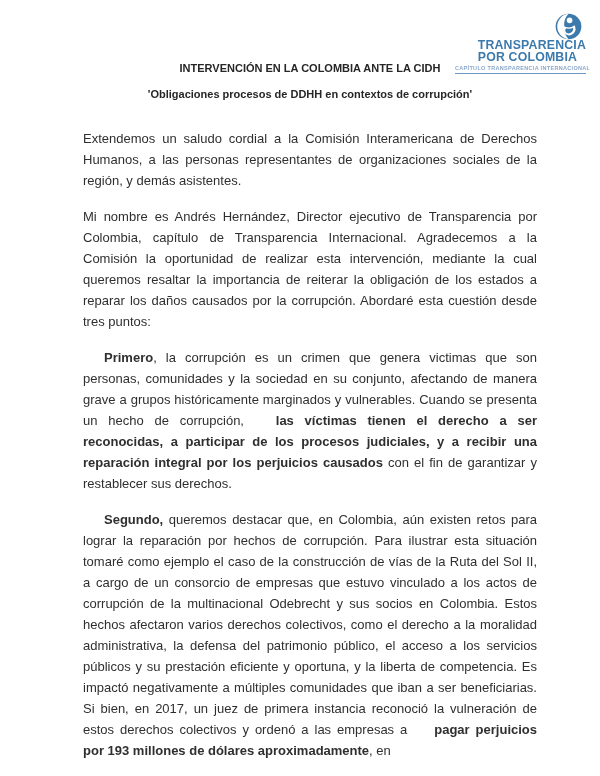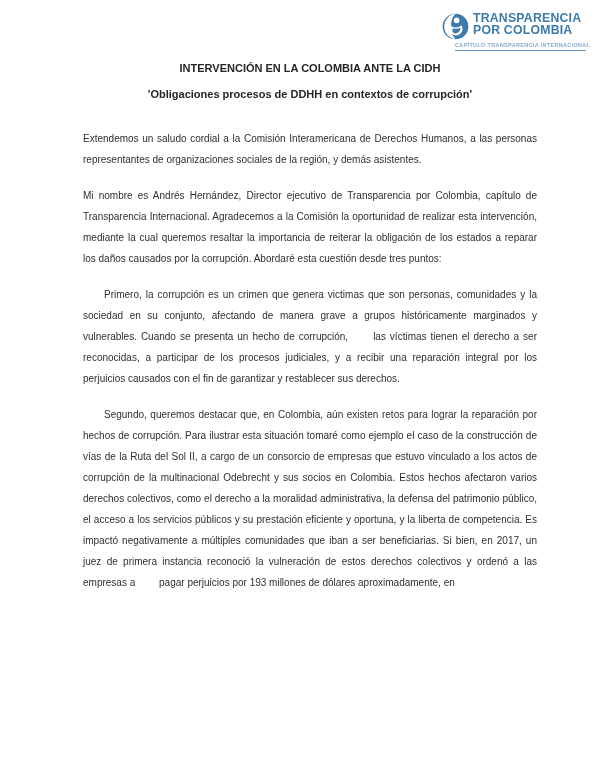--- a/index.html
+++ b/index.html
@@ -16,21 +16,21 @@
     box-sizing: border-box;
     padding: 0 63px 0 83px;
   }
 
   
   .logo {
     position: absolute;
     top: 13px; right: 14px;
     width: 144px;
   }
-  .logo-top { display: flex; align-items: flex-start; }
+  .logo-top { display: flex; align-items: flex-end; flex-direction: column; }
   .logo-icon { width: 27px; height: 27px; flex: 0 0 27px; margin-right: 4px; }
   .logo-word {
     color: #3c7aac;
     font-weight: bold;
     font-size: 12.3px;
     line-height: 11.5px;
     letter-spacing: 0.2px;
     white-space: nowrap;
   }
   .logo-caption {
@@ -61,27 +61,27 @@
   .subtitle {
     margin: 6px 0 0;
     font-size: 11px;
     font-weight: bold;
     text-align: center;
     line-height: 20px;
     color: #262626;
   }
   .body-text { margin-top: 24px; }
   p.para {
-    font-size: 10px;
+    font-size: 13px;
     line-height: 21px;
     text-align: justify;
     margin: 0 0 15px 0;
     color: #2f2f2f;
   }
-  p.para .b { font-weight: normal; padding-left: 21px; }
+  p.para .b { font-weight: bold; padding-left: 21px; }
 </style>
 </head>
 <body>
 
 <div class="page">
 
   <div class="logo">
     <div class="logo-top">
       <span class="logo-icon">
         <svg width="27" height="27" viewBox="0 0 30 30" aria-hidden="true">

